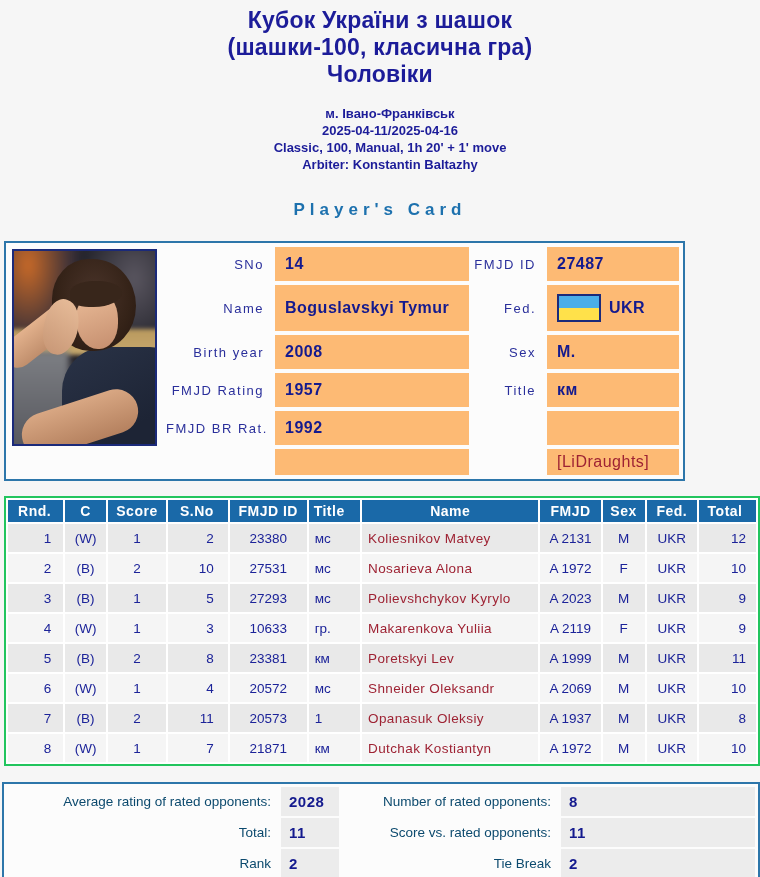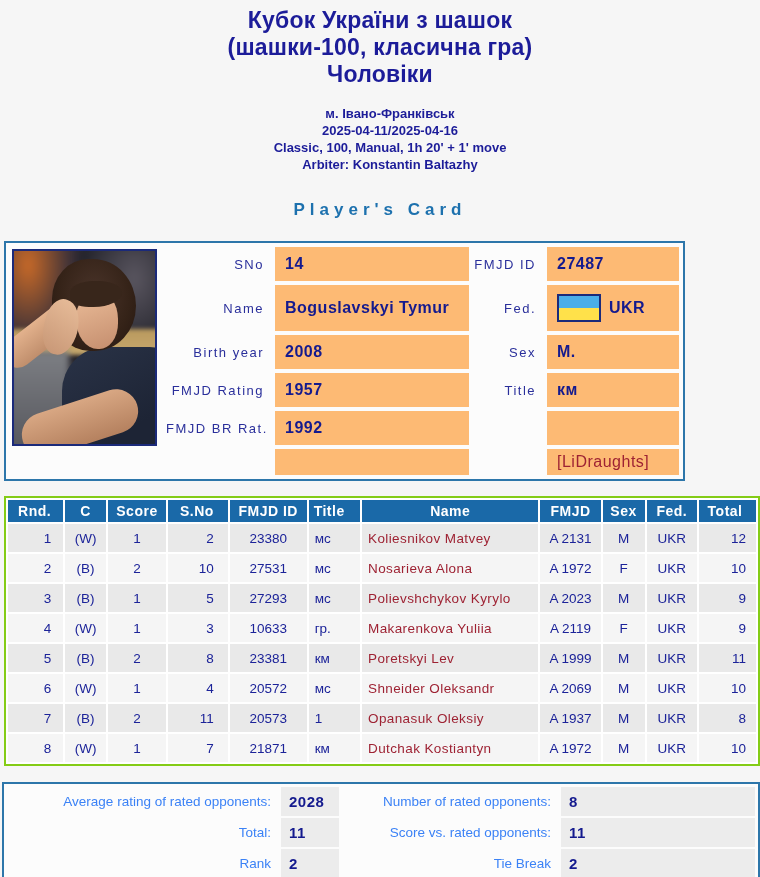--- a/index.html
+++ b/index.html
@@ -94,21 +94,21 @@
   .flag{
     width:40px; height:24px; border:2px solid #1b2a7a; display:inline-block;
     flex:0 0 auto;
   }
   .flag-top{ height:50%; }
   .flag-bottom{ height:50%; }
   .lidraughts{ color:#9e2233; font-size:16px; font-weight:normal; cursor:pointer; text-decoration:none; }
   
   .results{
     margin:15px 0 0 4px;
-    border:2px solid #84cc16;
+    border:2px solid #22c55e;
     border-collapse:separate; border-spacing:2px;
     background:#ffffff;
   }
   .results th{
     background:#1a69a8; color:#ffffff;
     font-size:14px; font-weight:bold; letter-spacing:0.5px;
     padding:3px 5px; white-space:nowrap;
   }
   .results td{
     font-size:13.5px; color:#1c2399;
@@ -138,21 +138,21 @@
   }
   .summary-row{
     display:grid;
     grid-template-columns:270px 58px 214px 1fr;
     column-gap:4px;
     margin-bottom:2px;
     min-height:29px;
   }
   .summary-row:last-child{ margin-bottom:0; }
   .sum-label{
-    align-self:center; text-align:right; font-size:13.5px; color:#3b82f6;
+    align-self:center; text-align:right; font-size:13.5px; color:#0c4a6e;
     padding-right:6px; white-space:nowrap;
   }
   .sum-value{
     background:#ececec; display:flex; align-items:center;
     font-size:15px; font-weight:bold; color:#141a8e;
     padding-left:8px; letter-spacing:0.5px;
   }
 </style>
 </head>
 <body>

